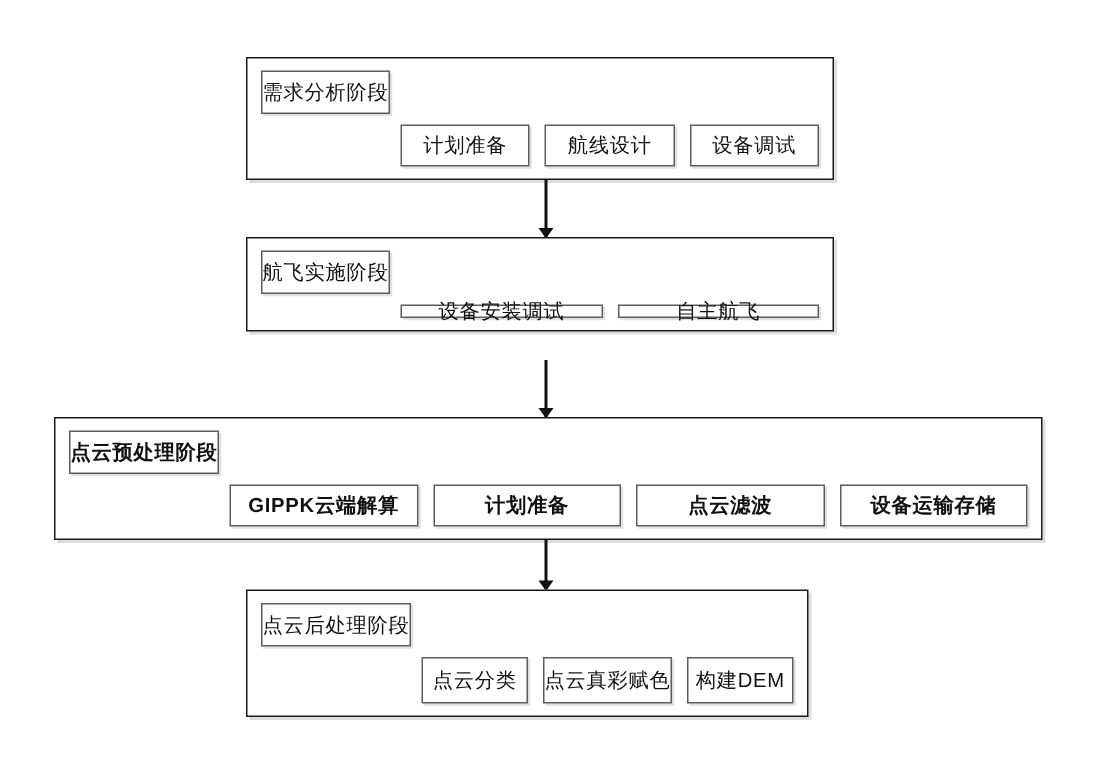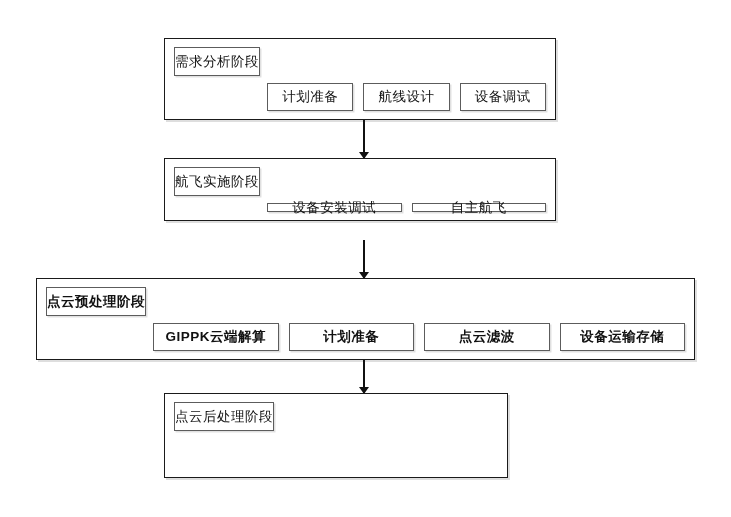--- a/index.html
+++ b/index.html
@@ -142,19 +142,24 @@
         <div class="step-box">点云滤波</div>
         <div class="step-box">设备运输存储</div>
       </div>
     </div>
   </div>
 
   <div class="connector" style="top:360px; height:33px;">
     <div class="arrow-head"></div>
   </div>
 
-  <div class="stage" style="left:164px; top:393px; width:344px; height:85px;">
+  <div class="stage" style="left:164px; top:393px; width:375px; height:85px;">
     <div class="stage-inner">
       <div class="stage-title">点云后处理阶段</div>
+      <div class="stage-steps">
+        <div class="step-box">点云分类</div>
+        <div class="step-box">点云真彩赋色</div>
+        <div class="step-box">构建DEM</div>
+      </div>
     </div>
   </div>
 
 </div>
 
 </body></html>

